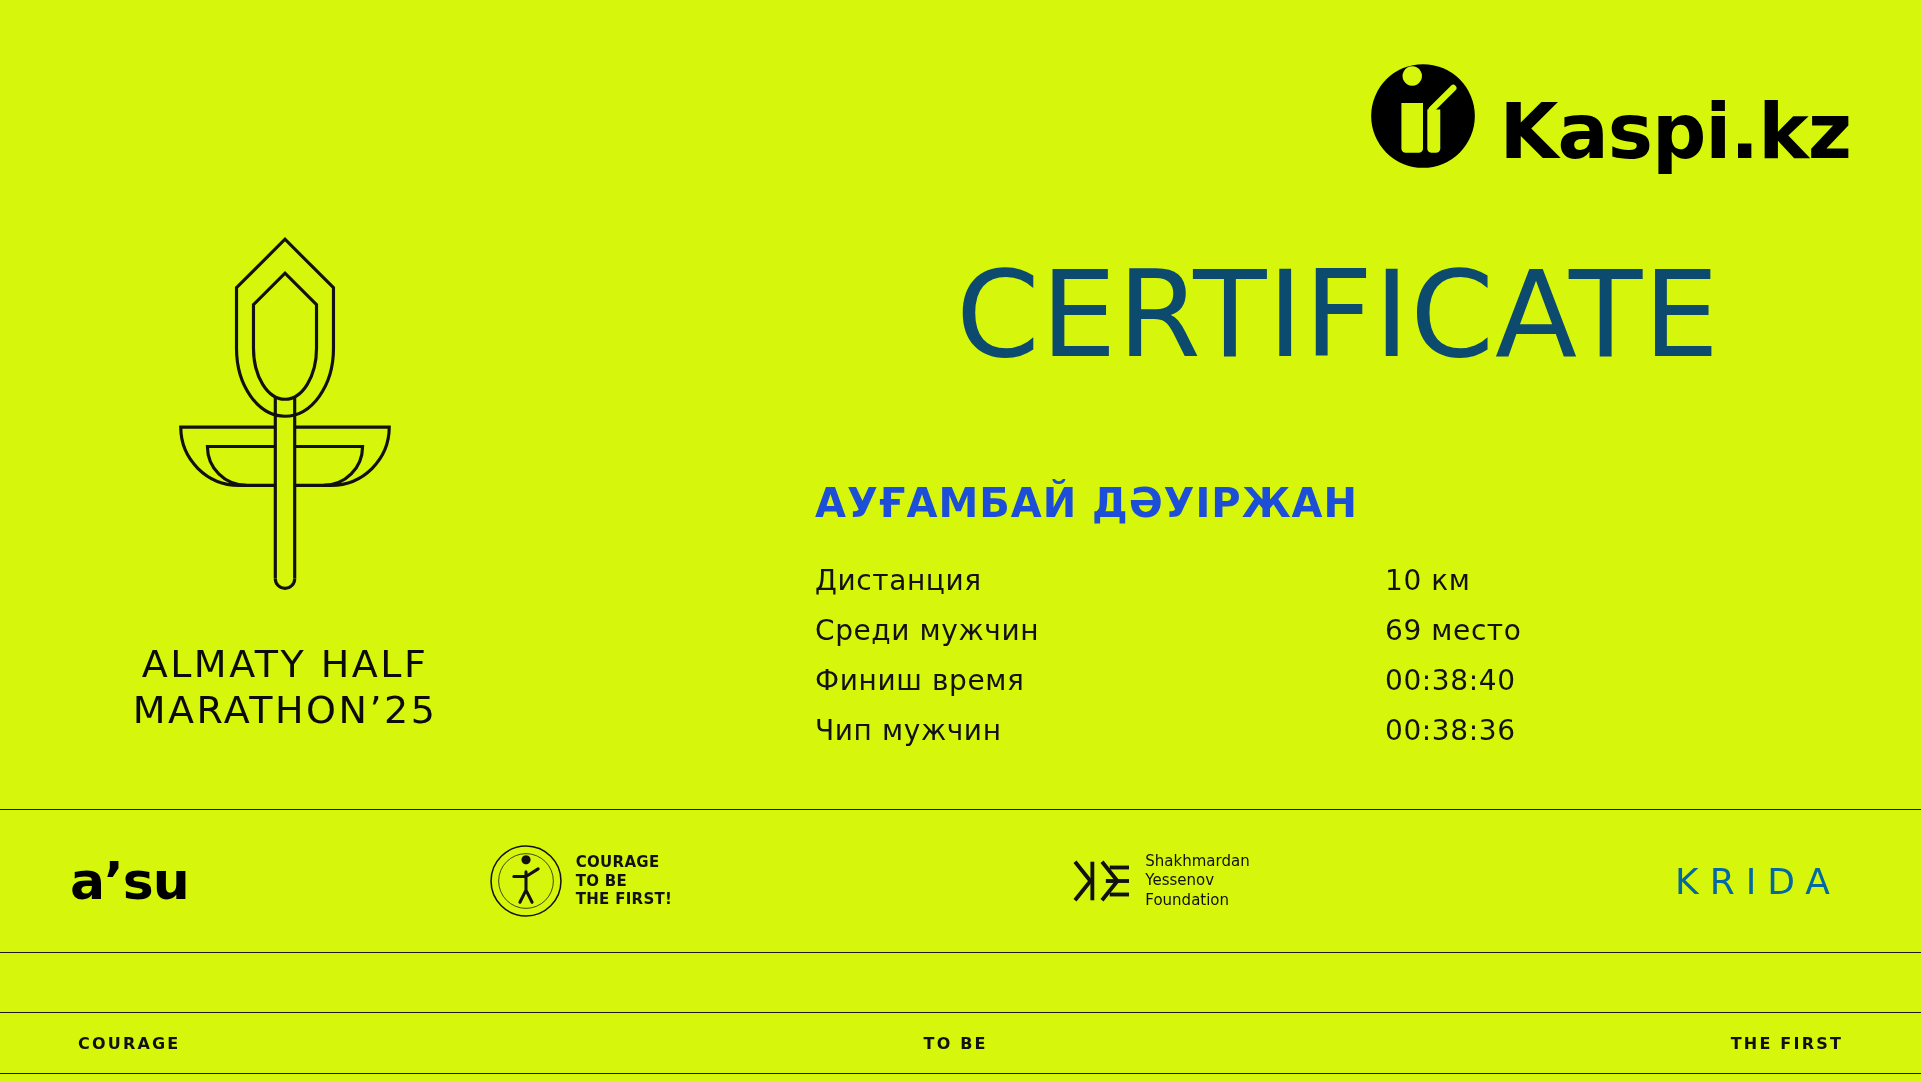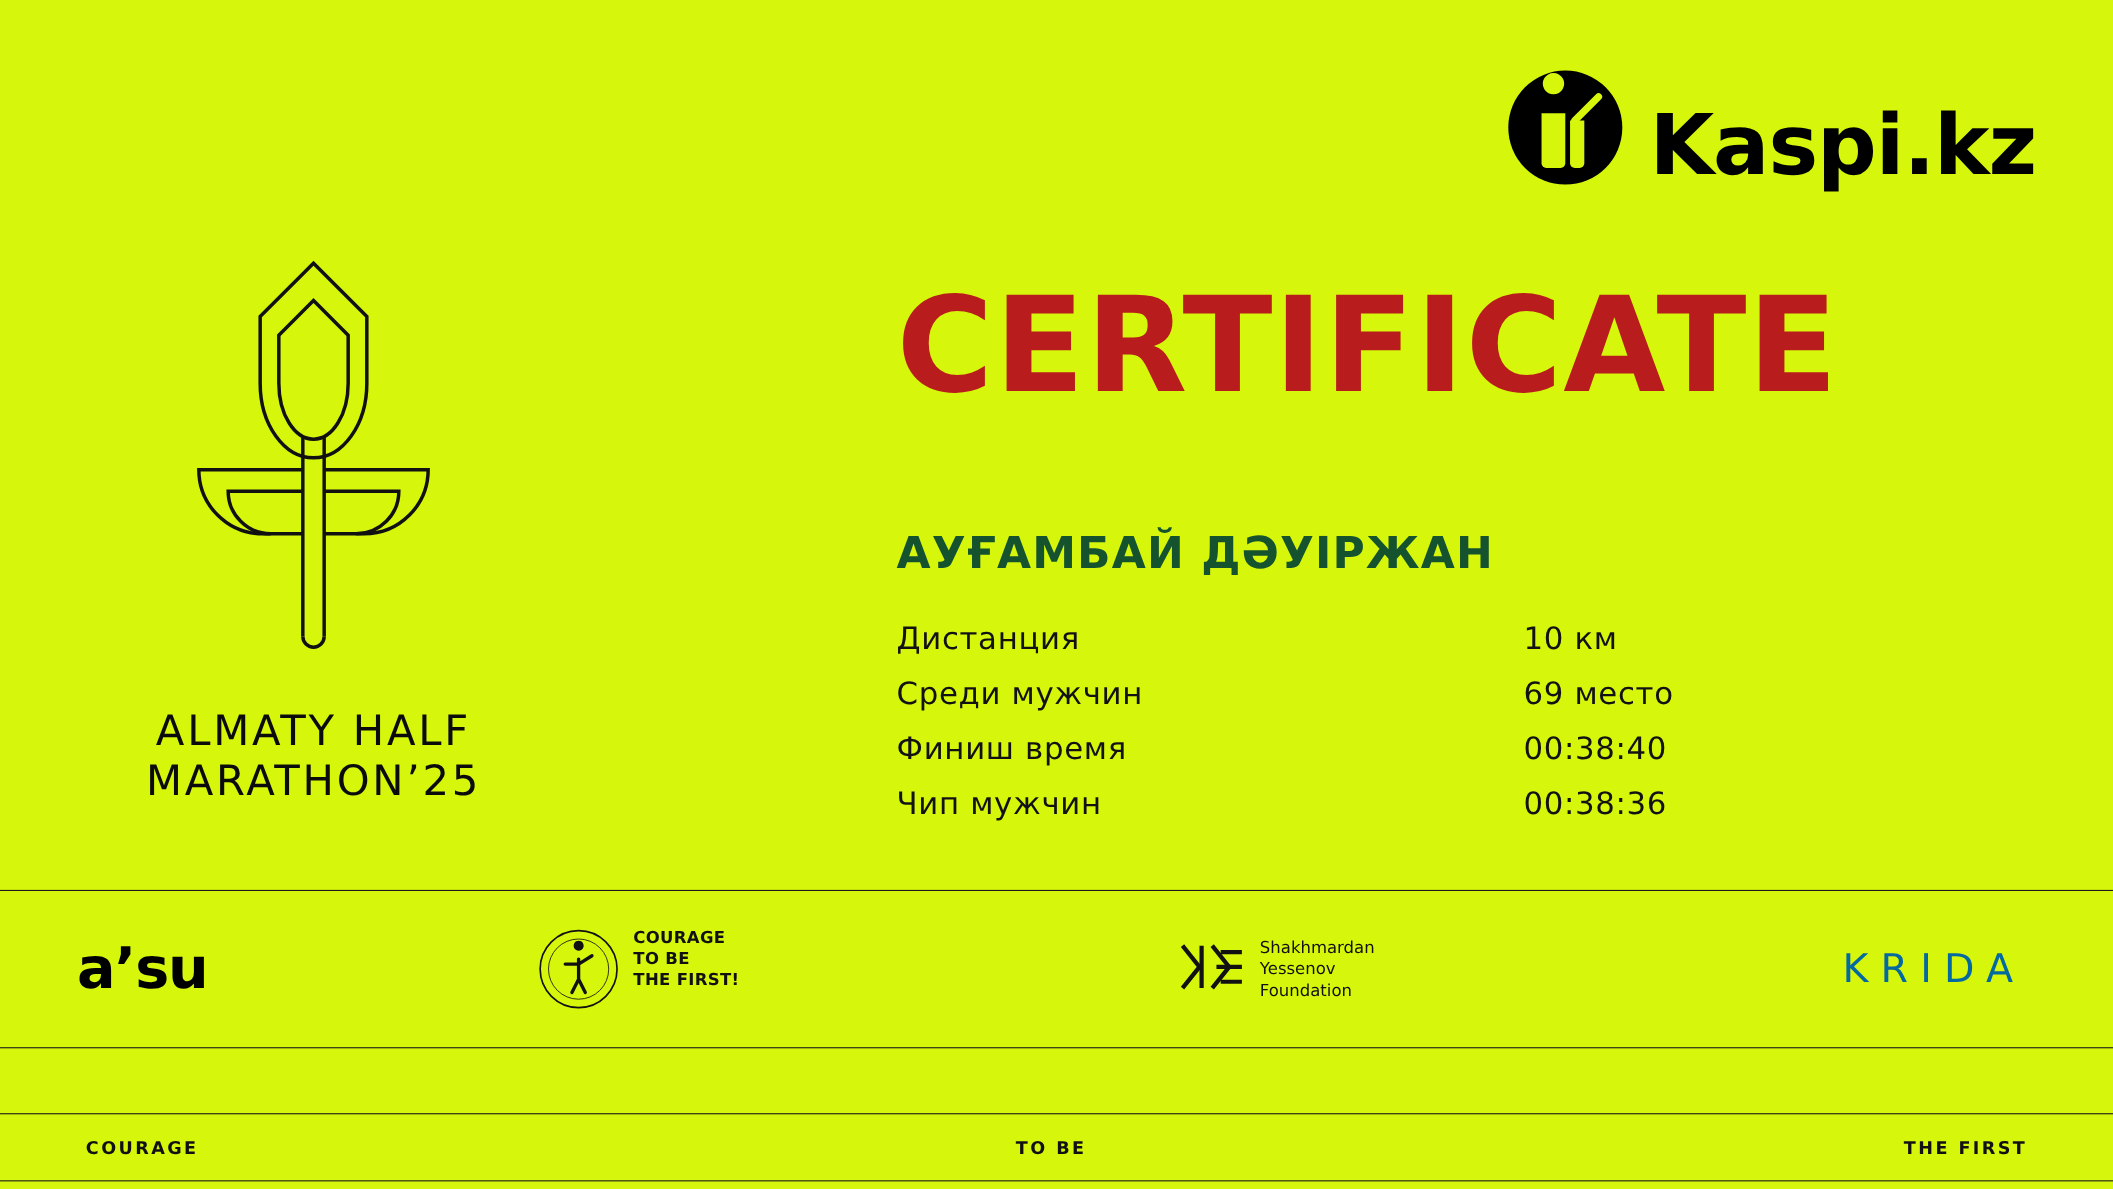--- a/index.html
+++ b/index.html
@@ -69,32 +69,33 @@
   
   .right-block {
     position: absolute;
     left: 815px;
     top: 255px;
     right: 60px;
   }
   .cert-title {
     font-family: "DejaVu Sans", sans-serif;
     font-size: 120px;
-    font-weight: 700;
+    font-weight: 400;
     letter-spacing: 1px;
     line-height: 1;
-    color: #b91c1c;
+    color: #0c4a6e;
+    text-align: center;
   }
   .participant {
     margin-top: 105px;
     font-family: "DejaVu Sans", sans-serif;
     font-weight: bold;
     font-size: 40px;
     letter-spacing: 1px;
-    color: #14532d;
+    color: #1d4ed8;
   }
   .results {
     margin-top: 38px;
   }
   .result-row {
     display: flex;
     align-items: baseline;
     margin-bottom: 17px;
   }
   .result-label {
@@ -129,20 +130,21 @@
     position: absolute;
     left: 0;
     right: 0;
     top: 810px;
     height: 142px;
     display: flex;
     align-items: center;
   }
   .sponsor {
     display: flex;
+    align-items: center;
     justify-content: center;
   }
   .sponsor-asu {
     width: 340px;
     justify-content: flex-start;
     padding-left: 70px;
   }
   .asu-text {
     font-family: "DejaVu Sans", sans-serif;
     font-weight: bold;

